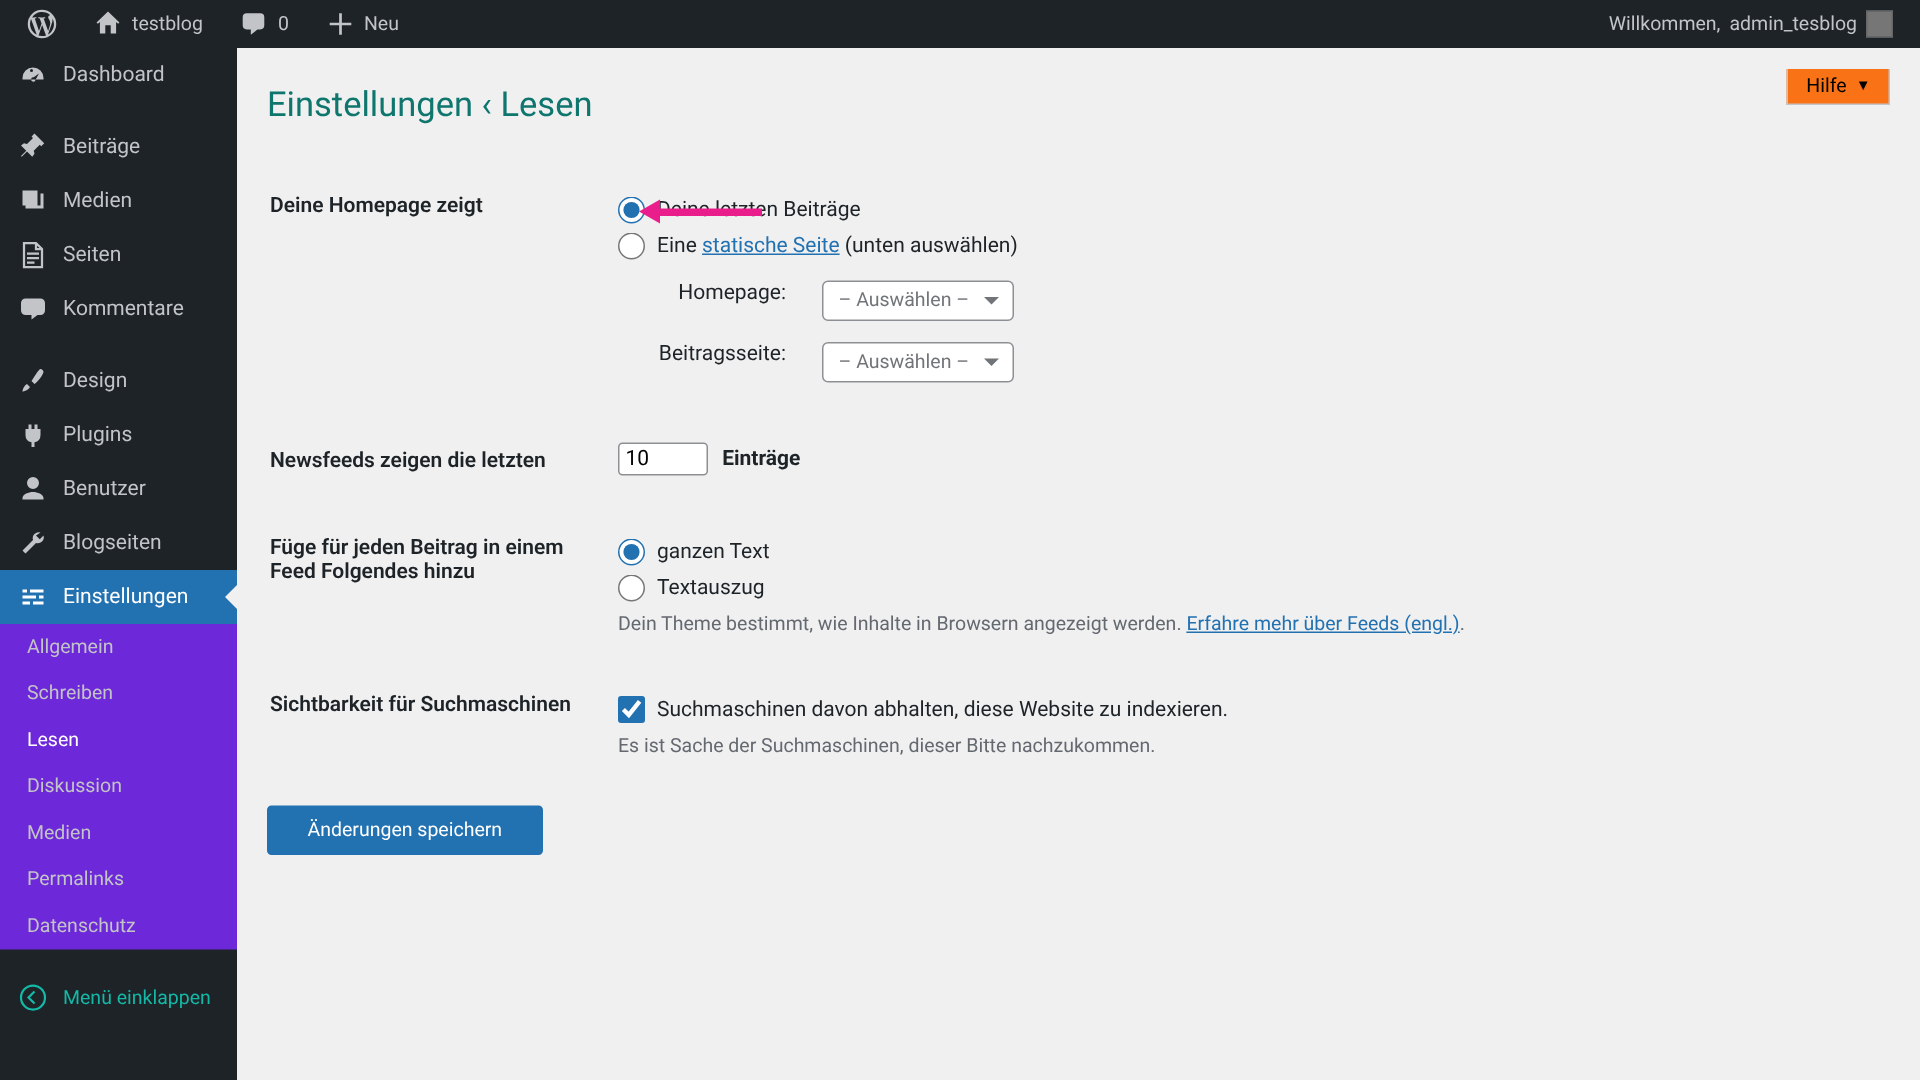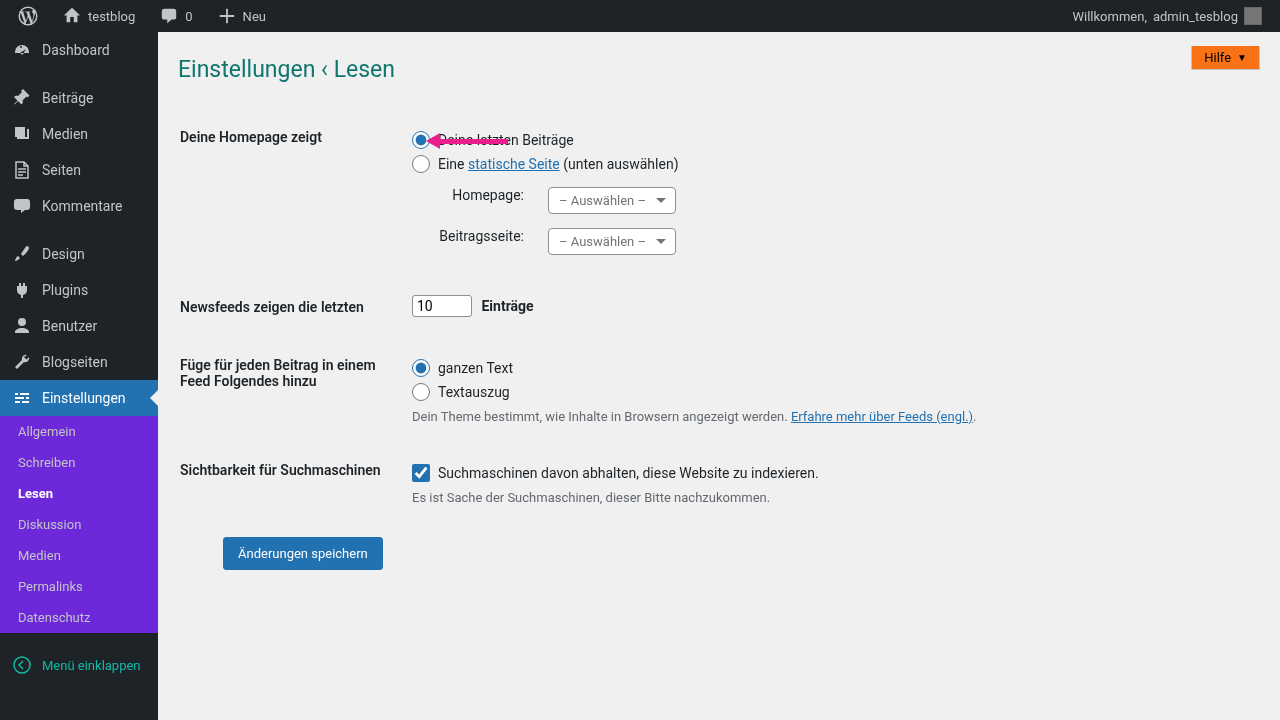--- a/index.html
+++ b/index.html
@@ -13,41 +13,41 @@
 
 .layout { display: flex; height: calc(720px - 32px); }
 .sidebar { width: 158px; background: #1d2327; color: #c3c4c7; font-size: 14px; flex-shrink: 0; }
 .menu-item { display: flex; align-items: center; gap: 10px; padding: 8px 12px; cursor: pointer; position: relative; }
 .menu-item.current { background: #2271b1; color: #fff; }
 .menu-item.current::after { content: ""; position: absolute; right: 0; top: 50%; transform: translateY(-50%); border: 8px solid transparent; border-right-color: #f0f0f1; }
 .menu-sep { height: 12px; }
 .menu-icon { width: 20px; height: 20px; display: flex; align-items: center; justify-content: center; flex-shrink: 0; }
 .submenu { background: #6d28d9; }
 .submenu-item { padding: 8px 12px 8px 18px; font-size: 13px; color: #c3c4c7; cursor: pointer; }
-.submenu-item.current { color: #fff; font-weight: 700; }
+.submenu-item.current { color: #fff; font-weight: 400; }
 .collapse { display:flex; align-items:center; gap:10px; padding: 10px 12px; font-size: 13px; color:#14b8a6; cursor:pointer; }
 
 .content { flex: 1; background: #f0f0f1; position: relative; padding: 10px 20px 40px; overflow: auto; }
 .help-btn { position: absolute; top: 14px; right: 20px; background: #f97316; border: 1px solid #c3c4c7; border-top: none; padding: 4px 12px; font-size: 13px; display:flex; align-items:center; gap:6px; cursor:pointer; }
 h1.page-title { font-size: 23px; font-weight: 400; color: #0f766e; margin: 14px 0 24px; }
 
 .form-table { width: 100%; }
 .form-table th { text-align: left; vertical-align: top; width: 220px; padding: 20px 10px 20px 0; font-size: 14px; font-weight: 600; color: #1d2327; }
 .form-table td { padding: 16px 10px; font-size: 14px; color: #1d2327; vertical-align: top; }
 .radio-row, .check-row { display: flex; align-items: center; gap: 8px; margin: 6px 0; }
 input[type=radio], input[type=checkbox] { width: 18px; height: 18px; accent-color: #2271b1; cursor: pointer; }
 .page-select-row { display:flex; align-items:flex-start; gap: 24px; margin: 14px 0 6px 20px; }
 .page-select-row label { min-width: 92px; text-align: right; }
 select.disabled-select { padding: 5px 28px 5px 10px; border: 1px solid #8c8f94; border-radius: 4px; background: #fff; color: #717579; font-size: 13px; appearance: none; cursor: pointer; }
 .select-wrap { position: relative; display: inline-block; }
 .select-wrap::after { content: ""; position: absolute; right: 10px; top: 50%; transform: translateY(-50%); border: 5px solid transparent; border-top-color: #717579; margin-top: 2px; pointer-events:none; }
 input[type=number] { width: 60px; padding: 2px 4px; border: 1px solid #8c8f94; border-radius: 3px; font-size: 14px; }
 .desc { color: #646970; font-size: 13px; margin-top: 8px; }
 a.link { color: #2271b1; text-decoration: underline; }
-.submit-btn { background: #2271b1; color: #fff; border: 1px solid #2271b1; padding: 8px 14px; font-size: 13px; border-radius: 3px; cursor: pointer; margin-top: 14px; margin-left: 45px; }
+.submit-btn { background: #2271b1; color: #fff; border: 1px solid #2271b1; padding: 8px 26px; font-size: 13px; border-radius: 3px; cursor: pointer; margin-top: 14px; }
 
 .arrow-annot { position: absolute; width: 90px; height: 14px; pointer-events: none; }
 .arrow-line { position: absolute; top: 6px; left: 14px; right: 0; height: 5px; background: #e91e8c; }
 .arrow-head { position: absolute; left: 0; top: 0; border: 8px solid transparent; border-right: 14px solid #e91e8c; }
 
 svg { fill: currentColor; }
 </style>
 </head>
 <body>
 

